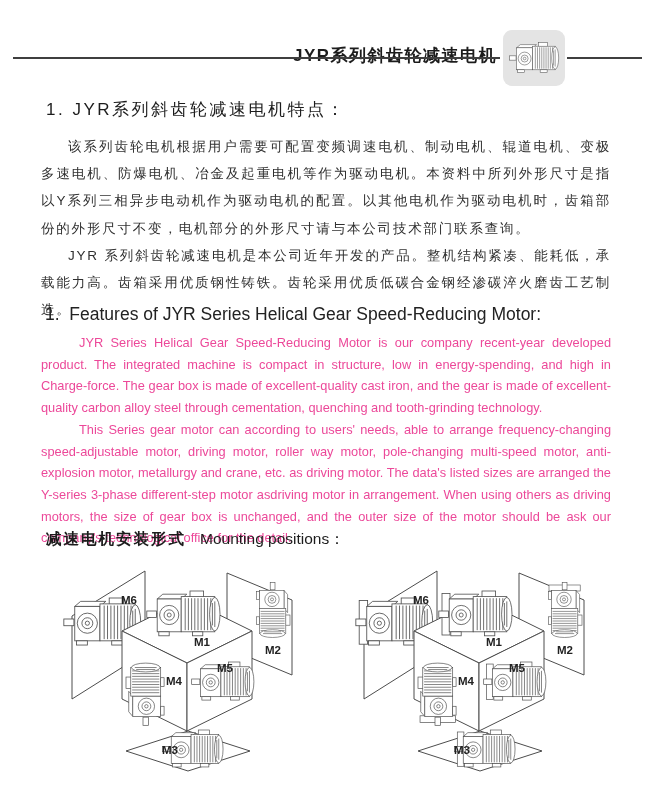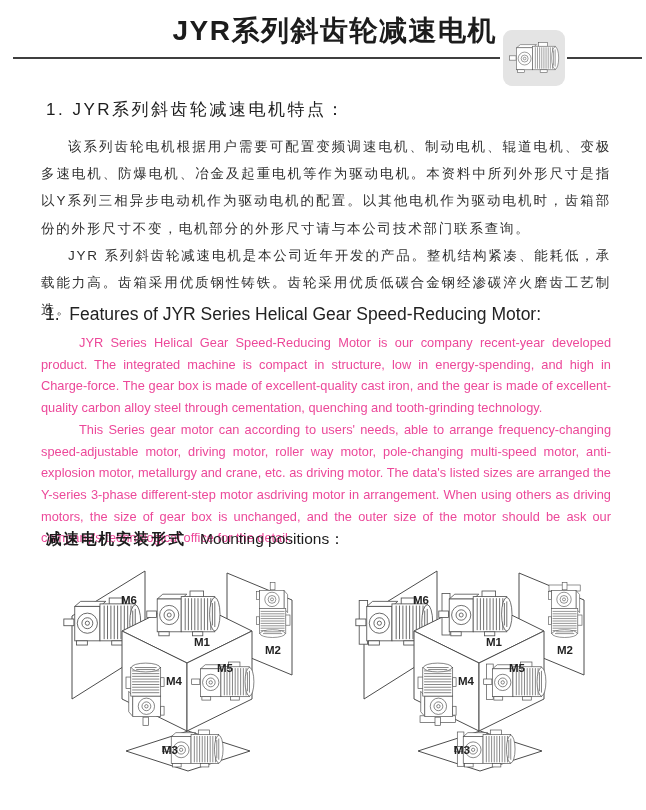--- a/index.html
+++ b/index.html
@@ -10,23 +10,23 @@
     margin: 0 auto;
     background: #ffffff;
     font-family: "Liberation Sans", "DejaVu Sans", sans-serif;
     color: #2b2b2b;
     overflow: hidden;
   }
 
   
   .hdr-title-zh {
     position: absolute;
-    top: 12px; right: 149px;
-    margin: 0;
-    font-size: 28px;
+    top: 44px; right: 149px;
+    margin: 0;
+    font-size: 17px;
     font-weight: bold;
     letter-spacing: 1.5px;
     color: #1c1c1c;
     white-space: nowrap;
   }
   .hdr-rule-left {
     position: absolute;
     left: 13px; top: 57px;
     width: 487px; height: 2px;
     background: #3f3f3f;

